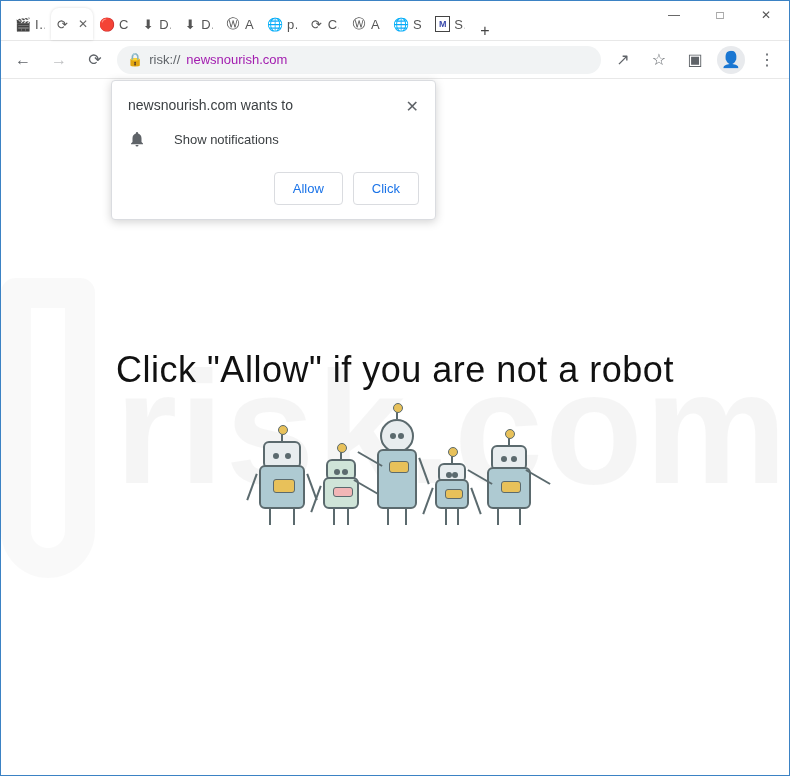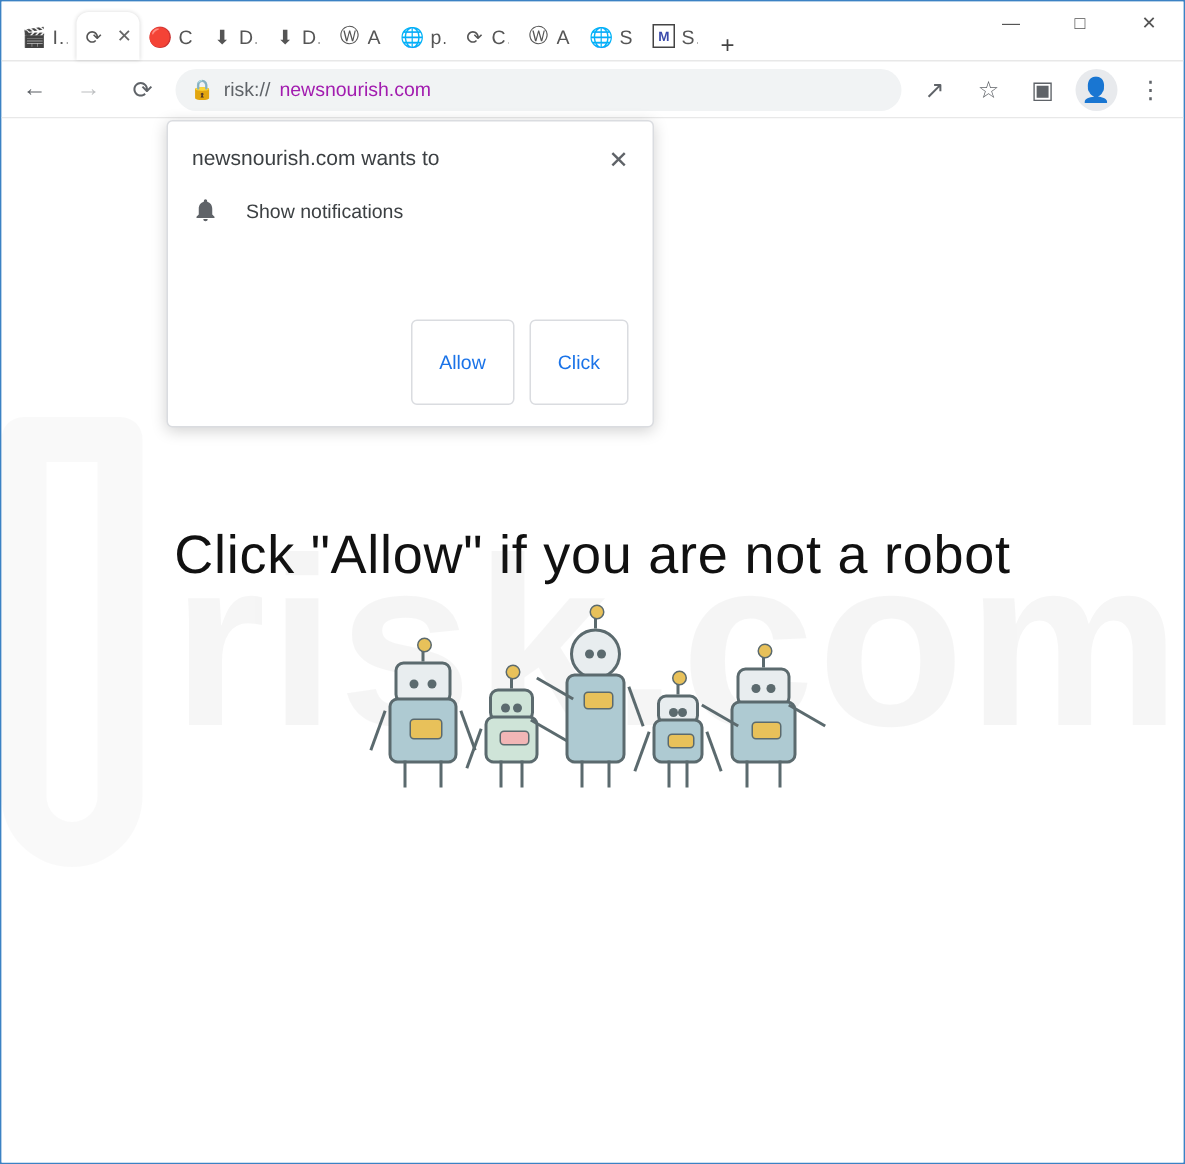--- a/index.html
+++ b/index.html
@@ -25,24 +25,24 @@
 .address .host { color:#a21caf; }
 .address .path { color:#5f6368; white-space:nowrap; overflow:hidden; text-overflow:ellipsis; }
 
 
 .content { position:relative; height: calc(776px - 40px - 38px); background:#fff; }
 
 
 .popup { position:absolute; left:110px; top:1px; width:325px; background:#fff; border:1px solid #dadce0; border-radius:4px; box-shadow:0 2px 10px rgba(0,0,0,0.18); padding:16px 16px 14px 16px; z-index:10; }
 .popup .row1 { font-size:14px; color:#3c4043; display:flex; align-items:flex-start; justify-content:space-between; }
 .popup .close { font-size:16px; color:#5f6368; cursor:pointer; }
-.popup .row2 { display:flex; align-items:center; gap:18px; margin-top:14px; font-size:13px; color:#3c4043; }
+.popup .row2 { display:flex; align-items:center; gap:28px; margin-top:14px; font-size:13px; color:#3c4043; }
 .popup .bell { width:18px; height:18px; display:inline-flex; align-items:center; justify-content:center; color:#5f6368; }
 .popup .actions { display:flex; justify-content:flex-end; gap:10px; margin-top:24px; }
-.popup .btn { border:1px solid #dadce0; background:#fff; color:#1a73e8; font-size:13px; padding:20px 18px; border-radius:4px;margin-top:40px; }
+.popup .btn { border:1px solid #dadce0; background:#fff; color:#1a73e8; font-size:13px; padding:8px 18px; border-radius:4px; }
 
 
 .page { text-align:center; padding-top:270px; }
 .headline { font-size:36px; color:#111; letter-spacing:0.5px; }
 
 
 .robots { display:flex; justify-content:center; align-items:flex-end; gap:18px; margin-top:28px; }
 .robot { position:relative; }
 .rbody { background:#aecad2; border:2px solid #5b6a6e; border-radius:6px; position:relative; }
 .rhead { background:#e8edef; border:2px solid #5b6a6e; border-radius:6px; margin:0 auto -4px auto; position:relative; }

